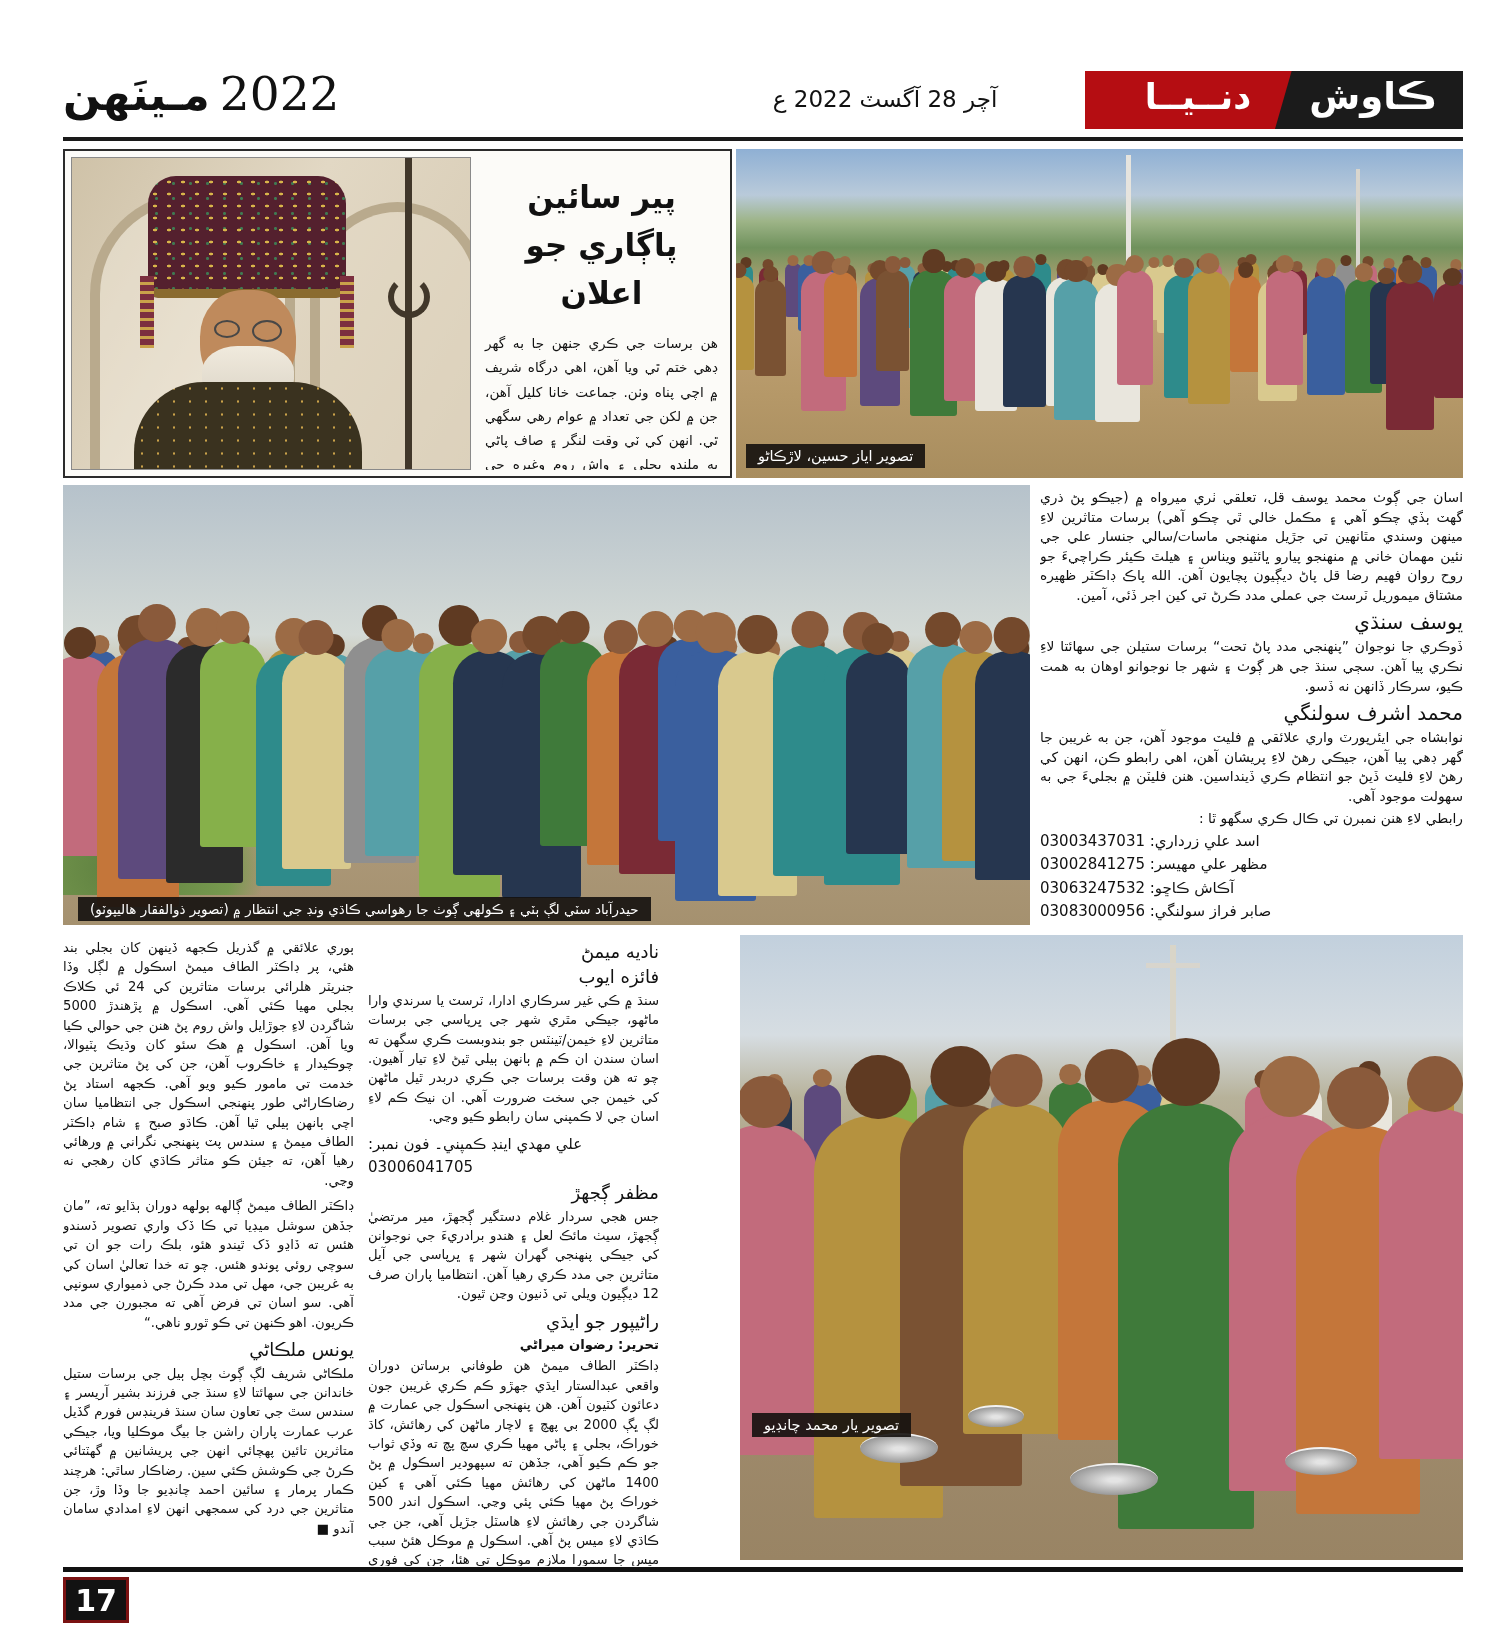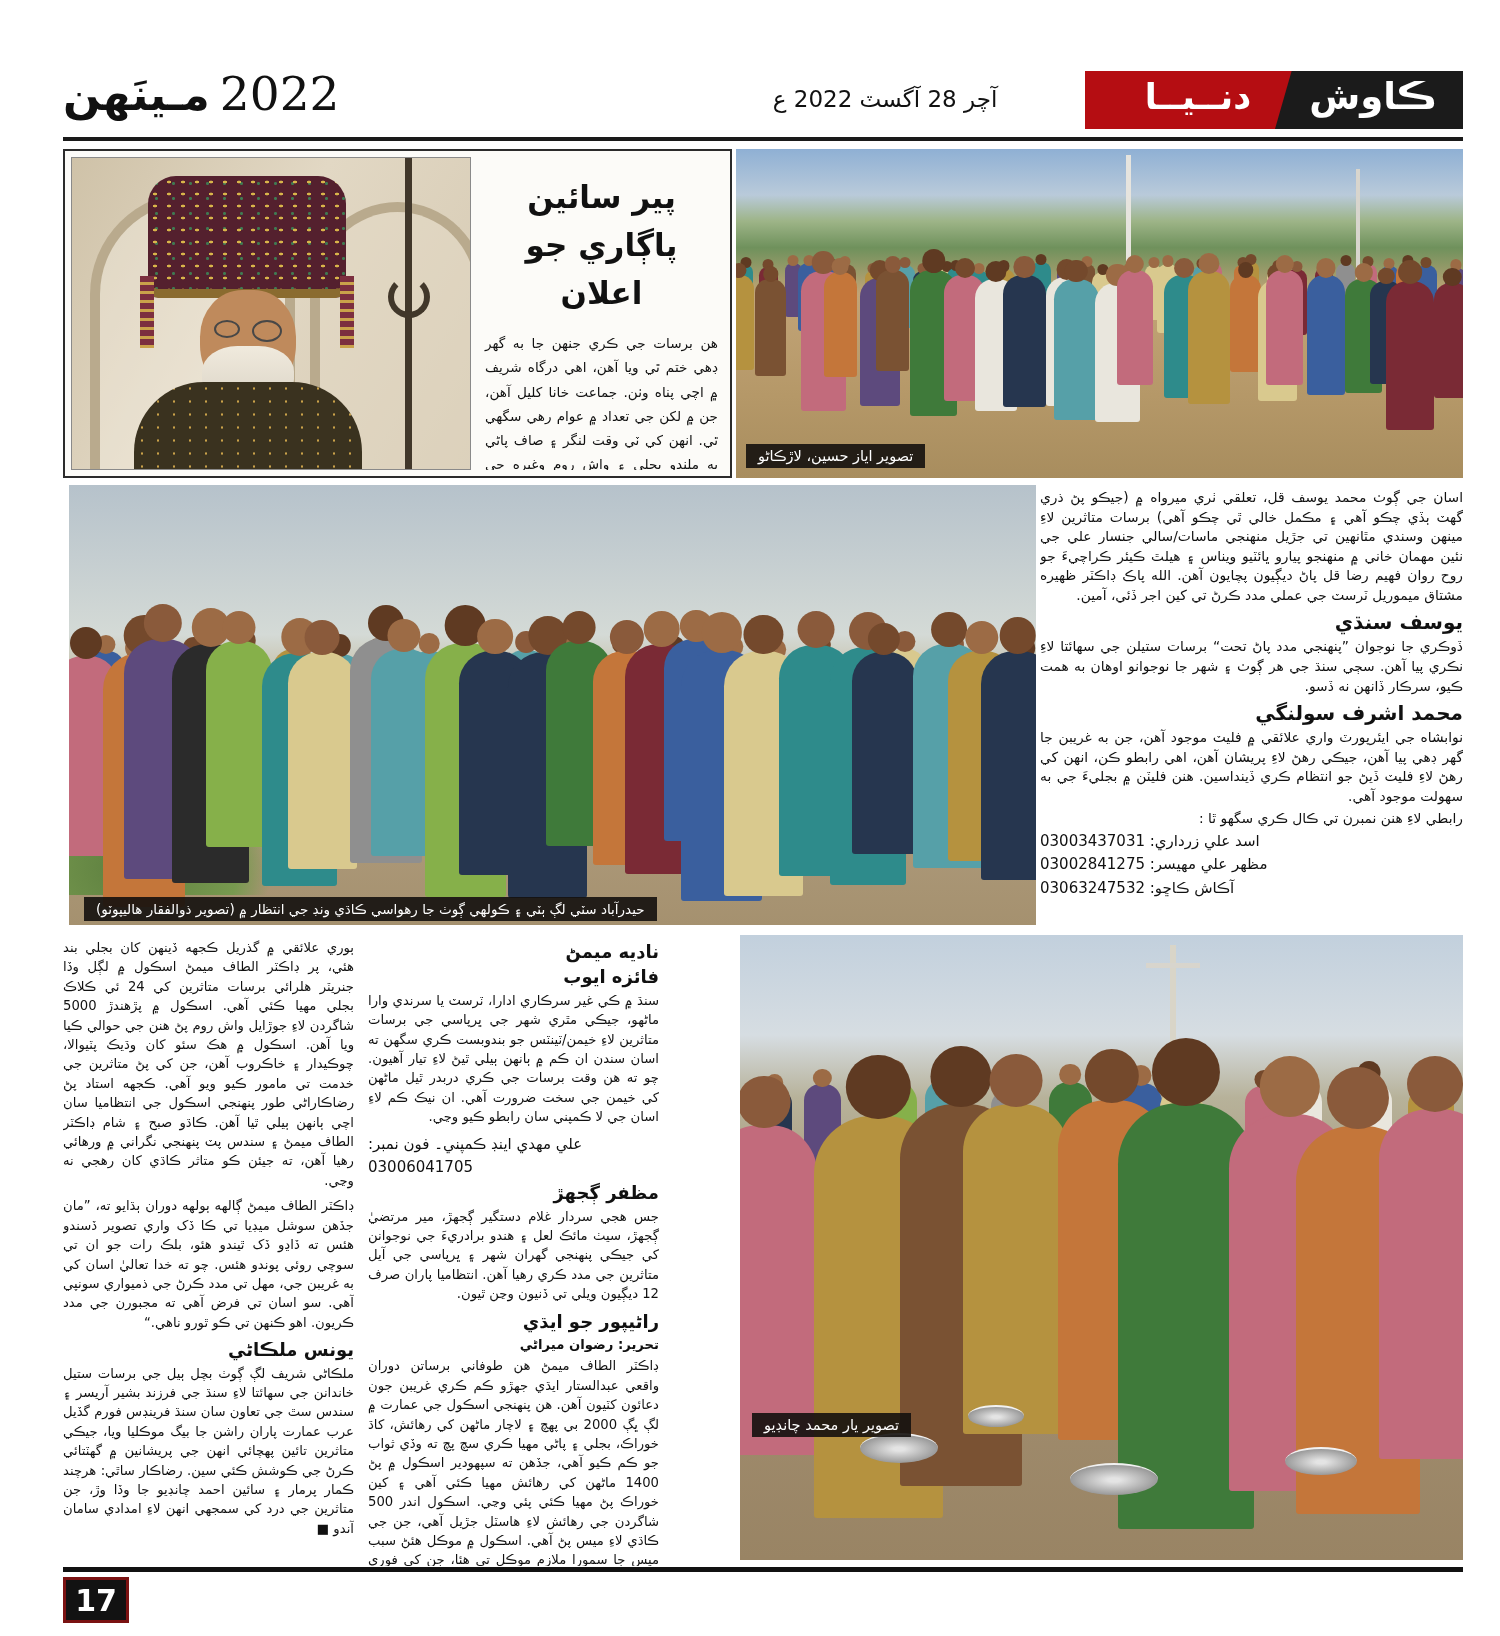--- a/index.html
+++ b/index.html
@@ -51,40 +51,40 @@
   .robe{position:absolute;left:6px;top:206px;width:228px;height:120px;border-radius:70px 70px 0 0;
     background-color:#3a321f;background-image:radial-gradient(#caa24a 1.2px,rgba(0,0,0,0) 1.5px);background-size:16px 13px}
   .lead-text{position:absolute;left:412px;top:6px;width:249px;height:313px;direction:rtl;overflow:hidden}
   .headline{font-size:31px;font-weight:bold;text-align:center;line-height:1.55;white-space:pre-line;margin-top:16px}
   .lead-body{font-size:13.6px;line-height:1.78;text-align:justify;margin-top:14px;padding:0 8px}
 
   
   .photo{overflow:hidden}
   .photo-topright{left:736px;top:149px;width:727px;height:329px;
     background:linear-gradient(#8fb0d4 0%,#b9cada 14%,#9db487 22%,#6f915c 30%,#c2a477 44%,#b59868 75%,#a88d5e 100%)}
-  .photo-middle{left:69px;top:485px;width:967px;height:440px;
+  .photo-middle{left:63px;top:485px;width:967px;height:440px;
     background:linear-gradient(#b6c2cb 0%,#d4dad6 34%,#c8c3ae 42%,#b3a083 58%,#a5916f 100%)}
   .photo-bottom{left:740px;top:935px;width:723px;height:625px;
     background:linear-gradient(#c2d0dd 0%,#d6dde2 16%,#b7b29a 26%,#a59275 48%,#998464 100%)}
   .crowd-layer{position:absolute;left:0;top:0;width:100%;height:100%}
   .fig{position:absolute}
   .hd{position:absolute;left:50%;transform:translateX(-50%);border-radius:50%}
   .pole{position:absolute;background:#e6e4de}
   .pole-bar{position:absolute;background:#d8d5cd}
   .grass{position:absolute;left:0;bottom:30px;width:200px;height:140px;
     background:radial-gradient(ellipse at 30% 80%,#5d7f3f 0%,#77994f 55%,rgba(0,0,0,0) 72%)}
   .bowl{position:absolute;border-radius:50%;background:radial-gradient(#e4e4e4 10%,#9a9a9a 70%,#6f6f6f);border-top:2px solid #f2f2f2}
   .caption-box{position:absolute;background:rgba(20,17,14,.9);color:#fff;font-size:14.5px;
     padding:4px 12px;direction:rtl;white-space:nowrap}
 
   
   .col{direction:rtl;text-align:justify;overflow:hidden}
   .right-col{left:1040px;top:488px;width:423px;height:434px;font-size:13.8px;line-height:1.42}
   .right-col p{margin-bottom:2px}
-  .col-heading{font-size:20px;font-weight:bold;line-height:1.3;margin:4px 0 2px}
+  .col-heading{font-size:20px;font-weight:normal;line-height:1.3;margin:4px 0 2px}
   .contact-line{text-align:left;font-size:15px;line-height:1.55}
   .contact-intro{text-align:right}
   .bottom-col{top:938px;width:291px;height:628px;font-size:13.2px;line-height:1.47}
   .bottom-left-col{left:63px}
   .bottom-mid-col{left:368px}
   .bottom-col p{margin-bottom:6px}
   .bottom-col .col-heading{font-size:18px;margin:2px 0 2px}
   .byline{font-weight:bold;font-size:13.2px;margin-bottom:2px;text-align:right}
 
   
@@ -318,20 +318,21 @@
 <div class="abs col right-col">
   <p>اسان جي ڳوٺ محمد يوسف قل، تعلقي ٺري ميرواه ۾ (جيڪو پڻ ذري گهٽ ٻڏي چڪو آهي ۽ مڪمل خالي ٿي چڪو آهي) برسات متاثرين لاءِ مينهن وسندي مٿانهين تي جڙيل منهنجي ماسات/سالي جنسار علي جي نئين مهمان خاني ۾ منهنجو پيارو ڀائٽيو ويناس ۽ هيلٿ ڪيئر ڪراچيءَ جو روح روان فهيم رضا قل پاڻ ديڳيون پچايون آهن. الله پاڪ ڊاڪٽر ظهيره مشتاق ميموريل ٽرسٽ جي عملي مدد ڪرڻ تي کين اجر ڏئي، آمين.</p>
   <div class="col-heading">يوسف سنڌي</div>
   <p>ڏوڪري جا نوجوان ”پنهنجي مدد پاڻ تحت“ برسات ستيلن جي سهائتا لاءِ نڪري پيا آهن. سڄي سنڌ جي هر ڳوٺ ۽ شهر جا نوجوانو اوهان به همت ڪيو، سرڪار ڏانهن نه ڏسو.</p>
   <div class="col-heading">محمد اشرف سولنگي</div>
   <p>نوابشاه جي ايئرپورٽ واري علائقي ۾ فليٽ موجود آهن، جن به غريبن جا گهر ڊهي پيا آهن، جيڪي رهڻ لاءِ پريشان آهن، اهي رابطو ڪن، انهن کي رهڻ لاءِ فليٽ ڏيڻ جو انتظام ڪري ڏينداسين. هنن فليٽن ۾ بجليءَ جي به سهولت موجود آهي.</p>
   <p class="contact-intro">رابطي لاءِ هنن نمبرن تي ڪال ڪري سگهو ٿا :</p>
   <div class="contact-line">اسد علي زرداري: 03003437031</div>
   <div class="contact-line">مظهر علي مهيسر: 03002841275</div>
   <div class="contact-line">آڪاش ڪاڇو: 03063247532</div>
+  <div class="contact-line">صابر فراز سولنگي: 03083000956</div>
 </div>
 
 <div class="abs photo photo-middle">
   <div class="grass"></div>
   <div class="crowd-layer">
       <div class="fig" style="left: 17.5977px; top: 165.892px; width: 38.4005px; height: 120.002px; background: rgb(58, 95, 158); border-radius: 17.2802px 17.2802px 3px 3px;">
         <div class="hd" style="width: 19.2003px; height: 19.2003px; top: -16.2003px; background: rgb(156, 107, 69);"></div>
       </div>
       <div class="fig" style="left: 45.6473px; top: 170.521px; width: 43.5141px; height: 135.981px; background: rgb(194, 107, 124); border-radius: 19.5813px 19.5813px 3px 3px;">
         <div class="hd" style="width: 21.757px; height: 21.757px; top: -18.757px; background: rgb(156, 107, 69);"></div>

